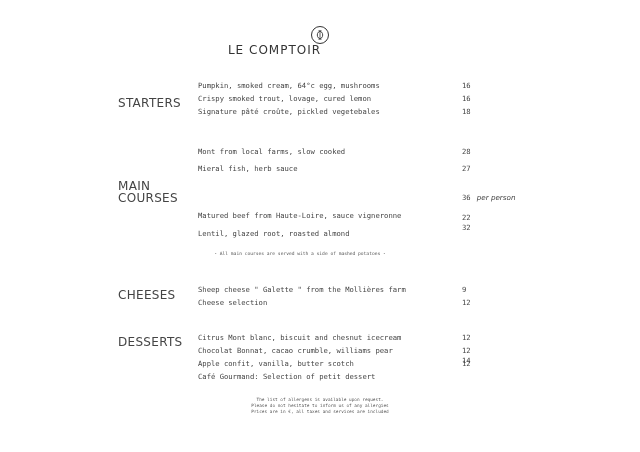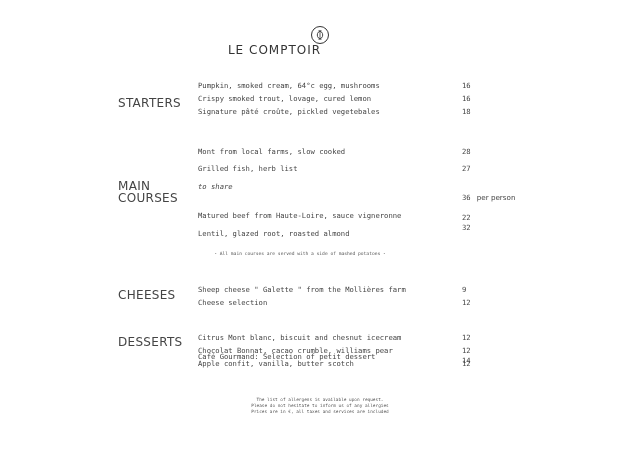--- a/index.html
+++ b/index.html
@@ -57,20 +57,21 @@
     }
     .price {
       position: absolute;
       left: 462px;
       font-size: 7.2px;
       color: #444;
       white-space: nowrap;
       line-height: 10px;
     }
     .price .note {
+      font-style: italic;
       font-family: "DejaVu Sans", "Liberation Sans", sans-serif;
       margin-left: 6px;
     }
     .side-note {
       position: absolute;
       left: 0;
       width: 600px;
       top: 251px;
       text-align: center;
       font-size: 4.6px;
@@ -111,25 +112,24 @@
 </div>
 
 <div class="section-label" style="top:180px">
   <span style="display:block">MAIN</span>
   <span style="display:block">COURSES</span>
 </div>
 <div>
   <div class="item" style="top:147px">Mont from local farms, slow cooked</div>
   <div class="price" style="top:147px">28</div>
 
-  <div class="item" style="top:164px">Grilled fish, herb list</div>
+  <div class="item" style="top:164px">Mieral fish, herb sauce</div>
   <div class="price" style="top:164px">27</div>
 
   <div class="item" style="top:182px">
-    <span class="sub">to share</span>
   </div>
   <div class="price" style="top:193px">
     <span>36</span><span class="note">per person</span>
   </div>
 
   <div class="item" style="top:211px">Matured beef from Haute-Loire, sauce vigneronne</div>
   <div class="price" style="top:223px">32</div>
 
   <div class="item" style="top:229px">Lentil, glazed root, roasted almond</div>
   <div class="price" style="top:213px">22</div>
@@ -145,21 +145,21 @@
 </div>
 
 <div class="section-label" style="top:336px">DESSERTS</div>
 <div>
   <div class="item" style="top:333px">Citrus Mont blanc, biscuit and chesnut icecream</div>
   <div class="price" style="top:333px">12</div>
   <div class="item" style="top:346px">Chocolat Bonnat, cacao crumble, williams pear</div>
   <div class="price" style="top:346px">12</div>
   <div class="item" style="top:359px">Apple confit, vanilla, butter scotch</div>
   <div class="price" style="top:359px">12</div>
-  <div class="item" style="top:352px">Café Gourmand: Selection of petit dessert</div>
+  <div class="item" style="top:372px">Café Gourmand: Selection of petit dessert</div>
   <div class="price" style="top:356px">14</div>
 </div>
 
 <div class="footer">
   <div>The list of allergens is available upon request.</div>
   <div>Please do not hesitate to inform us of any allergies</div>
   <div>Prices are in €, all taxes and services are included</div>
 </div>
 
 </body></html>

